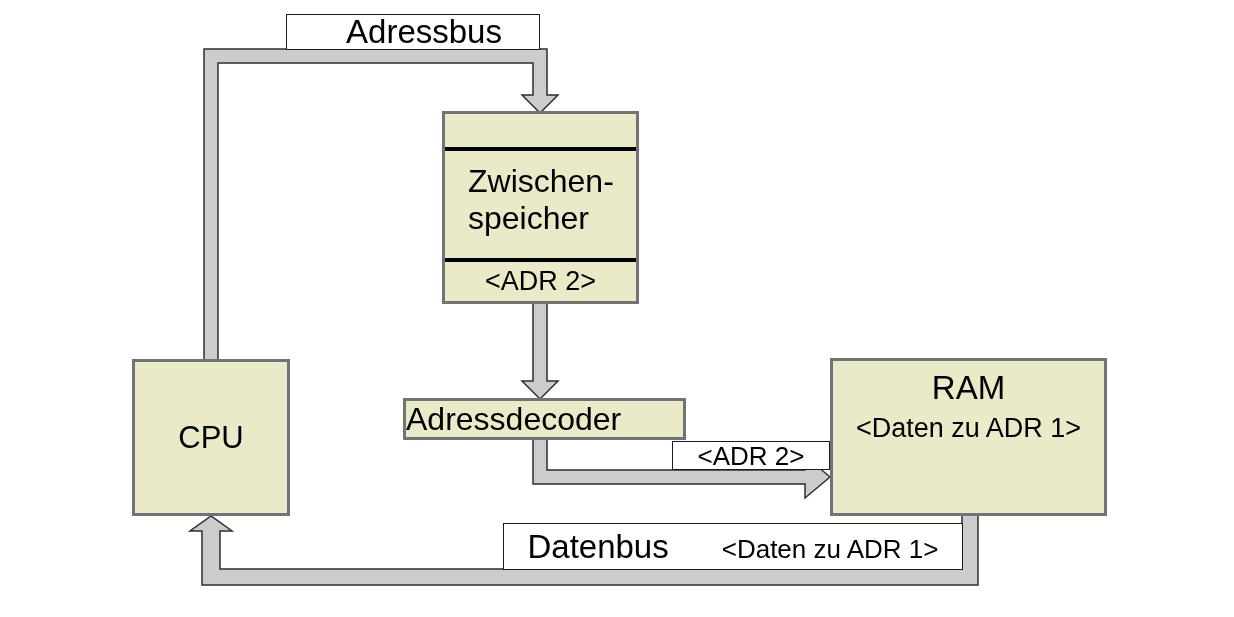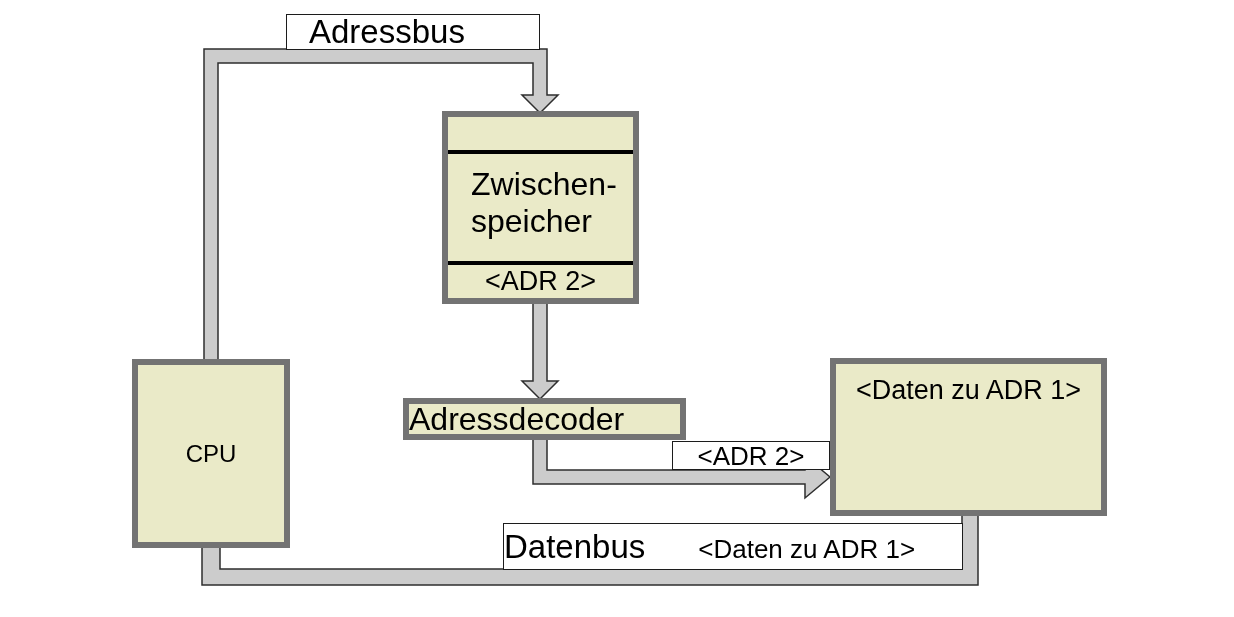--- a/index.html
+++ b/index.html
@@ -5,37 +5,37 @@
   html,body { margin:0; padding:0; background:#ffffff; }
   .canvas {
     position:relative; width:1234px; height:617px; background:#ffffff;
     font-family:"Liberation Sans", sans-serif; color:#000; overflow:hidden;
   }
   svg.buses { position:absolute; left:0; top:0; z-index:1; }
   svg.buses polygon { fill:#cccccc; stroke:#2e2e2e; stroke-width:1.5; }
 
   .labelbox {
     position:absolute; background:#ffffff; border:1px solid #1c1c1c;
-    box-sizing:border-box; z-index:2; display:flex; align-items:baseline;
+    box-sizing:border-box; z-index:2; display:flex; align-items:baseline;justify-content:center;
   }
   .lb-adressbus { left:286px; top:14px; width:254px; height:36px;
                   padding-left:22px; font-size:33px; line-height:34px; }
   .lb-datenbus  { left:503px; top:523px; width:460px; height:47px;
                   line-height:45px; }
   .lb-datenbus .big   { font-size:33px; }
   .lb-datenbus .small { font-size:26px; margin-left:53px; }
   .lb-adr2      { left:672px; top:441px; width:158px; height:29px;
                   justify-content:center; font-size:26px; line-height:28px; }
 
   .box {
-    position:absolute; background:#eaeac8; border:6px solid #737373;
+    position:absolute; background:#eaeac8; border:3px solid #737373;
     box-sizing:border-box; z-index:3;
   }
-  .cpu { left:132px; top:359px; width:158px; height:189px;
-         display:flex; align-items:center; justify-content:center; font-size:24px; }
+  .cpu { left:132px; top:359px; width:158px; height:157px;
+         display:flex; align-items:center; justify-content:center; font-size:31px; }
   .zsp { left:442px; top:111px; width:197px; height:193px; display:flex; flex-direction:column; }
   .zsp-top { height:33px; border-bottom:4px solid #000; }
   .zsp-mid { height:111px; border-bottom:4px solid #000; box-sizing:border-box;
              font-size:32px; line-height:37px; padding:12px 0 0 23px; white-space:pre-line; }
   .zsp-bottom { flex:1; display:flex; align-items:center; justify-content:center; font-size:27px; }
   .decoder { left:403px; top:398px; width:283px; height:42px;
              display:flex; align-items:center; justify-content:flex-start; font-size:32px; }
   .ram { left:830px; top:358px; width:277px; height:158px; text-align:center; padding-top:6px; }
   .ram-title { font-size:33px; line-height:41px; }
   .ram-line  { font-size:27px; line-height:40px; }
@@ -74,16 +74,17 @@
     <div class="zsp-mid">Zwischen-
 speicher</div>
     <div class="zsp-bottom">&lt;ADR 2&gt;</div>
   </div>
 
   <div class="box decoder">
     <span>Adressdecoder</span>
   </div>
 
   <div class="box ram">
+    <div class="ram-title">RAM</div>
     <div class="ram-line">&lt;Daten zu ADR 1&gt;</div>
   </div>
 
 </div>
 
 </body></html>

